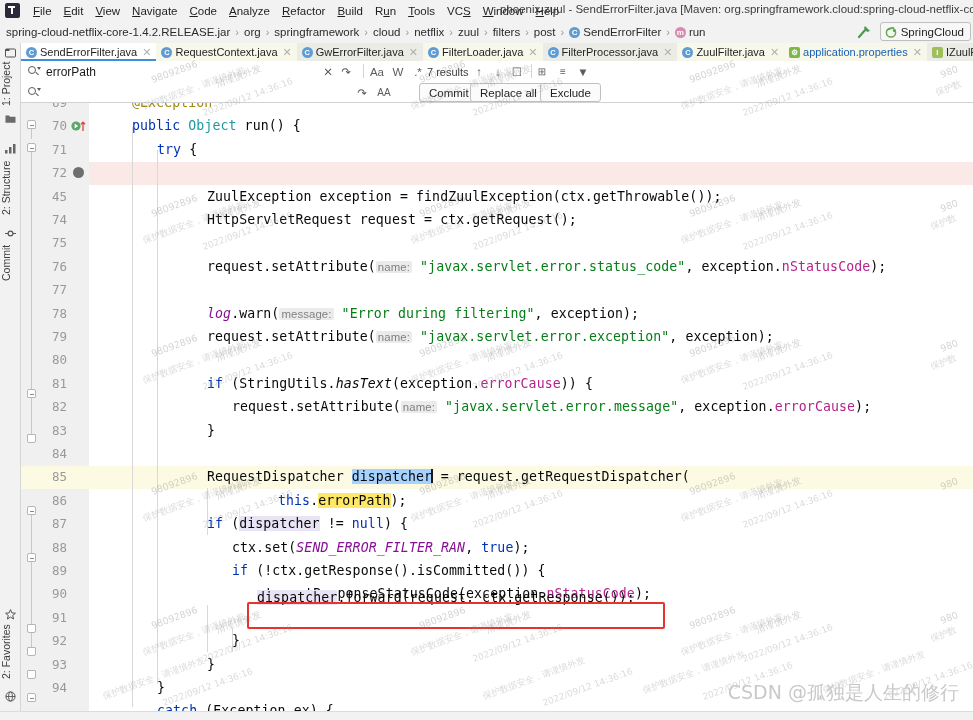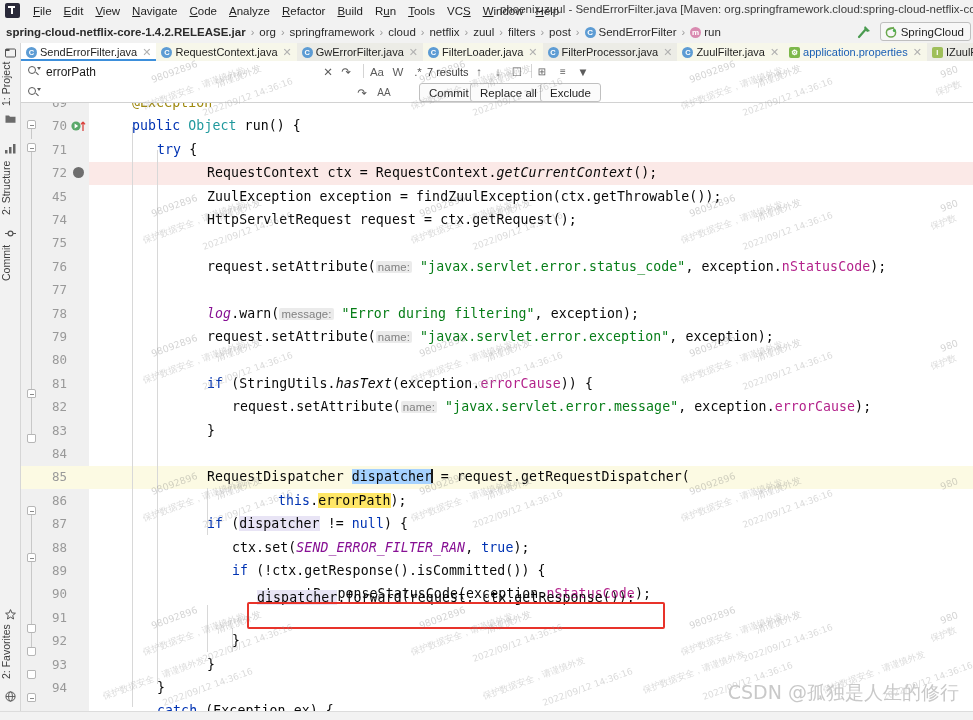--- a/index.html
+++ b/index.html
@@ -40,21 +40,21 @@
     position: absolute; left: 500px; top: 3px; font-size: 11.5px; color: #3c3c3c;
     white-space: nowrap;
   }
 
   
   .navbar {
     position: absolute; top: 21px; left: 0; width: 973px; height: 22px;
     background: #f2f2f2; display: flex; align-items: center; padding-left: 6px;
   }
   .crumb { font-size: 11.5px; color: #2b2b2b; white-space: nowrap; display: flex; align-items: center; }
-  .crumb.bold { font-weight: bold; }
+  .crumb.bold { font-weight: normal; }
   .crumb-sep { color: #9a9a9a; margin: 0 5px; font-size: 11px; }
   .cls-badge {
     display: inline-block; width: 11px; height: 11px; border-radius: 50%;
     background: #5d9cd4; color: #fff; font-size: 8px; line-height: 11px;
     text-align: center; margin-right: 3px; font-weight: bold;
   }
   .m-badge {
     display: inline-block; width: 11px; height: 11px; border-radius: 50%;
     background: #d98ab0; color: #fff; font-size: 8px; line-height: 11px;
     text-align: center; margin-right: 3px; font-weight: bold;
@@ -524,21 +524,20 @@
     <div class="indent-guide" style="left:186px; top:385px; height:47px;"></div>
     <div class="indent-guide" style="left:186px; top:502px; height:47px;"></div>
     <div class="indent-guide" style="left:211px; top:525px; height:24px;"></div>
 
     <div class="codetext" style="top:-12px; left:111px;"><span class="ann">@Exception</span></div>
 
     <div class="codetext" style="top:11.4px; left:111px;"><span class="kw">public</span> <span style="color:#20999d;">Object</span> run() {</div>
 
     <div class="codetext" style="top:34.8px; left:136px;"><span class="kw">try</span> {</div>
 
-    <div class="codetext" style="top:58.2px; left:186px;">RequestContext ctx = RequestContext.<span class="mth">getCurrentContext</span>();</div>
 
     <div class="codetext" style="top:81.6px; left:186px;">ZuulException exception = findZuulException(ctx.getThrowable());</div>
 
     <div class="codetext" style="top:105px; left:186px;">HttpServletRequest request = ctx.getRequest();</div>
 
     <div class="codetext" style="top:151.8px; left:186px;">request.setAttribute(<span class="hint">name:</span> <span class="str">"javax.servlet.error.status_code"</span>, exception.<span class="fld2">nStatusCode</span>);</div>
 
     <div class="codetext" style="top:198.6px; left:186px;"><span class="fld" style="font-style:italic;">log</span>.warn(<span class="hint">message:</span> <span class="str">"Error during filtering"</span>, exception);</div>
 
     <div class="codetext" style="top:222px; left:186px;">request.setAttribute(<span class="hint">name:</span> <span class="str">"javax.servlet.error.exception"</span>, exception);</div>

